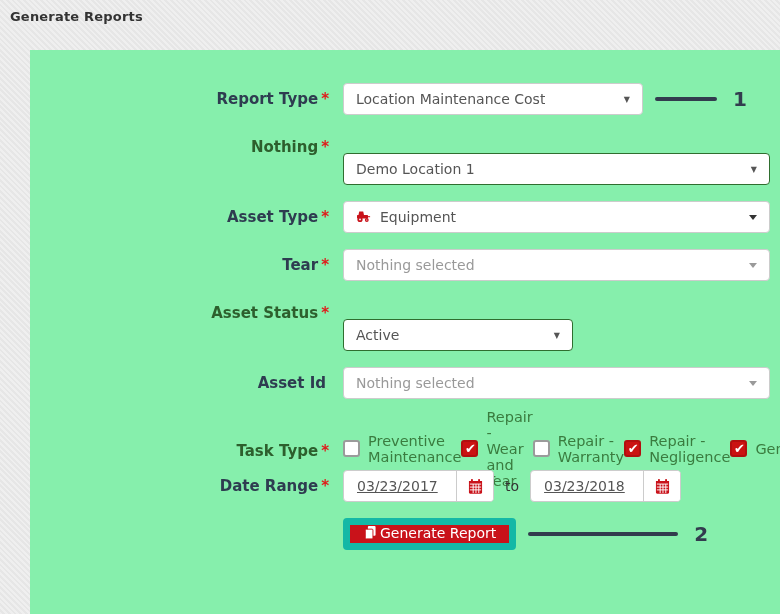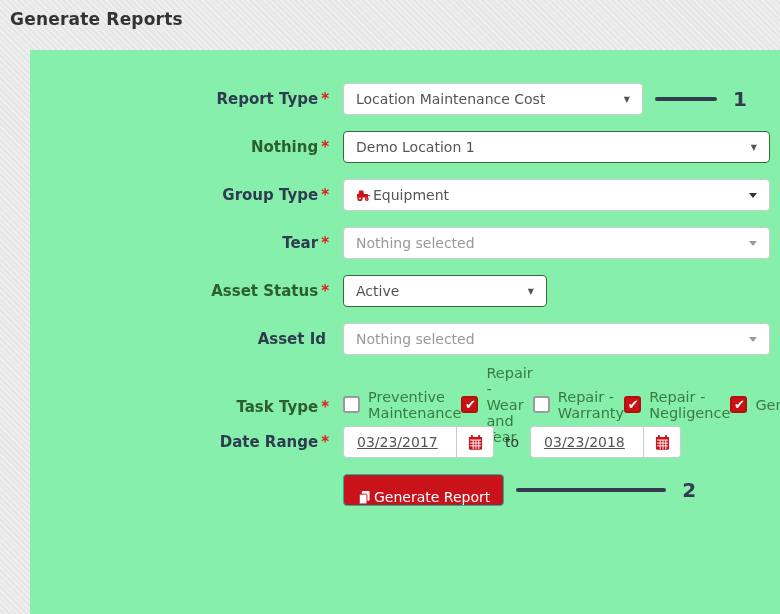--- a/index.html
+++ b/index.html
@@ -3,54 +3,54 @@
 <meta charset="utf-8">
 <style>
   * { margin:0; padding:0; box-sizing:border-box; }
   html,body { width:780px; height:614px; overflow:hidden; }
   body {
     font-family:"DejaVu Sans","Liberation Sans",sans-serif;
     background-color:#e9e9e9;
     background-image:repeating-linear-gradient(45deg, rgba(255,255,255,.25) 0 2px, rgba(0,0,0,.012) 2px 4px);
   }
   .page-title {
-    font-size:17px; font-weight:bold; color:#333;
+    font-size:13px; font-weight:bold; color:#333;
     padding:9px 0 0 10px; letter-spacing:.2px;
   }
   .panel {
     position:absolute; left:30px; top:50px; width:750px; height:564px;
     background:#86efac;
   }
   .form { padding-top:33px; }
   .row { display:flex; align-items:flex-start; margin-bottom:16px; }
   .label-col {
     width:313px; flex:0 0 313px; text-align:right; padding:6px 14px 0 0;
     font-size:15px; font-weight:bold; color:#2e3c50; line-height:20px;
   }
   .label-col.green { color:#2d5f2d; }
   .req { color:#e01b1b; margin-left:3px; font-weight:bold; }
   
   .select {
     height:32px; border:1px solid #cccccc; border-radius:4px; background:#fff;
     display:flex; align-items:center; justify-content:space-between;
     padding:0 12px; font-size:14px; color:#555; cursor:pointer;
   }
-  .select.green-border { border:1px solid #2f6e2f; }
+  .select.green-border { border:1px solid #2f6e2f;margin-top:22px; }
   .w300 { width:300px; }
   .w427 { width:427px; }
-  .w220 { width:204px; }
+  .w220 { width:230px; }
   .sel-text { white-space:nowrap; overflow:hidden; }
   .sel-text.muted { color:#999; }
   .caret-native { font-size:8px; color:#555; margin-left:8px; }
   .bs-caret {
     width:0; height:0; border-left:4px solid transparent; border-right:4px solid transparent;
     border-top:5px solid #333; margin-left:8px;
   }
   .bs-caret.gray { border-top-color:#9a9a9a; }
-  .with-icon { display:flex; align-items:center; gap:2px; }
+  .with-icon { display:flex; gap:9px; }
   
   .cb-list { display:flex; flex-direction:row; }
   .cb-item { display:flex; align-items:center; height:27px; cursor:pointer; }
   .cb-box {
     width:17px; height:17px; border:2px solid #9b9b9b; border-radius:3px;
     background:#fff; flex:0 0 17px; position:relative;
   }
   .cb-box.checked { background:#cb1212; border-color:#b20f0f; }
   .cb-box.checked::after {
     content:"✔"; position:absolute; left:1.5px; top:-1px;
@@ -67,22 +67,22 @@
     width:112px; display:flex; align-items:center; padding-left:13px;
     font-size:14px; color:#555;text-decoration:underline;
   }
   .date-addon {
     width:37px; border-left:1px solid #cccccc; display:flex;
     align-items:center; justify-content:center; cursor:pointer; background:#fff;
   }
   .date-sep { font-size:14px; color:#333; }
   
   .btn-generate {
-    display:flex; align-items:flex-end; gap:2px; height:32px; padding:0 13px;
-    background:#c9121a; border:1px solid #14b8a6; border-radius:4px;
+    display:flex; align-items:flex-start; gap:2px; height:32px; padding:0 13px;
+    background:#c9121a; border:7px solid #14b8a6; border-radius:4px;
     color:#fff; font-size:14px; cursor:pointer;
     font-family:"DejaVu Sans","Liberation Sans",sans-serif;
   }
   
   .annot { display:flex; align-items:center; margin-left:12px; height:32px; }
   .annot-line { height:4px; background:#323c4e; border-radius:2px; }
   .annot-line.l1 { width:62px; }
   .annot-line.l2 { width:150px; }
   .annot-num { font-size:20px; font-weight:bold; color:#323c4e; margin-left:16px; }
   svg { display:block; }
@@ -114,21 +114,21 @@
         <span>Nothing</span><span class="req">*</span>
       </div>
       <div class="select green-border w427">
         <span class="sel-text">Demo Location 1</span>
         <span class="caret-native">▼</span>
       </div>
     </div>
 
     <div class="row">
       <div class="label-col">
-        <span>Group Type</span><span class="req">*</span>
+        <span>Asset Type</span><span class="req">*</span>
       </div>
       <div class="select w427">
         <span class="sel-text with-icon">
           <span>
             <svg width="15" height="14" viewBox="0 0 15 14">
               <rect x="1" y="6" width="11" height="3.4" rx="0.6" fill="#c9121a"></rect>
               <path d="M2.5 6 L3.2 2.6 L7.2 2.6 L8 6 Z" fill="#c9121a"></path>
               <circle cx="4" cy="10.4" r="2.6" fill="#c9121a"></circle>
               <circle cx="4" cy="10.4" r="0.9" fill="#fff"></circle>
               <circle cx="10.8" cy="11" r="1.9" fill="#c9121a"></circle>

